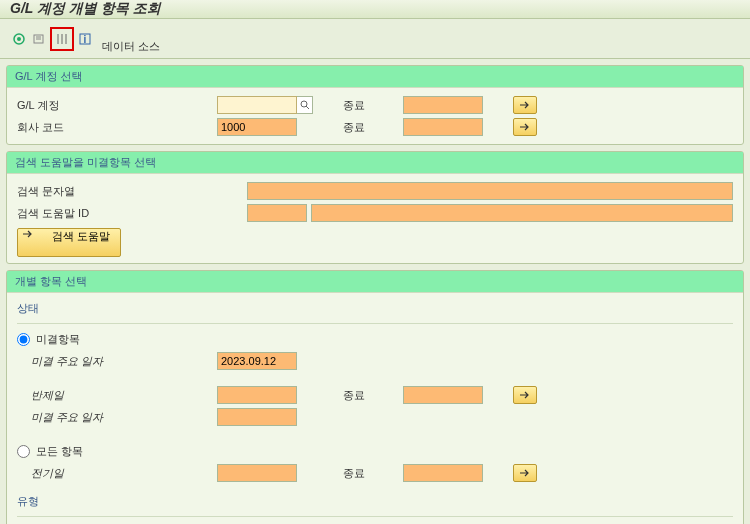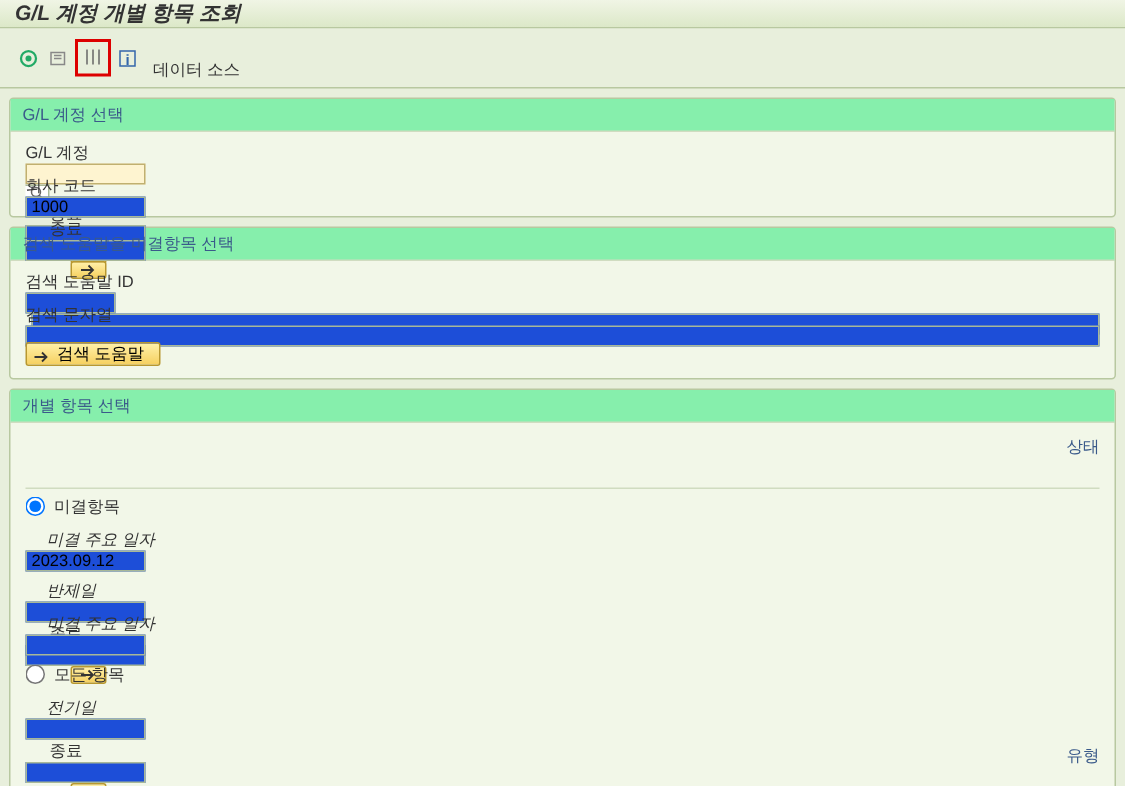--- a/index.html
+++ b/index.html
@@ -51,72 +51,72 @@
 .panel-title {
   padding: 3px 8px;
   color: #3a5a8a;
   background: #86efac;
   border-bottom: 1px solid #d0dcc0;
   font-size: 11px;
 }
 .panel-body { padding: 6px 10px; }
 .row {
   display: flex;
+  align-items: center;
   height: 22px;
-  flex-direction: column;
 }
 .lbl { width: 200px; color: #333; display: flex; align-items: center; }
 .lbl-sub { padding-left: 14px; font-style: italic; }
 .inp {
   border: 1px solid #a8b898;
-  background: #1d4ed8;
+  background: #fdba74;
   height: 18px;
   padding: 0 3px;
   font-size: 11px;
 }
 .inp-req { background: #fef4d0; border: 1px solid #c0b070; }
 .inp-80 { width: 80px; }
 .inp-60 { width: 60px; }
-.end-lbl { margin-left: 16px; width: 60px; color: #333; }
+.end-lbl { margin-left: 30px; width: 60px; color: #333; }
 .end-inp { width: 80px; }
 .yellow-btn {
   width: 24px;
   height: 18px;
   background: linear-gradient(#fff0a8, #f5d060);
   border: 1px solid #b89830;
   border-radius: 2px;
   display: inline-flex;
   align-items: center;
   justify-content: center;
   margin-left: 30px;
   cursor: pointer;
 }
 .search-help-btn {
   display: inline-flex;
-  align-items: flex-end;
+  align-items: flex-start;
   background: linear-gradient(#fff0a8, #f5d060);
   border: 1px solid #b89830;
   border-radius: 2px;
-  height: 16px;
+  height: 29px;
   padding: 0 10px 0 4px;
   cursor: pointer;
-  gap: 4px;
+  gap: 18px;
   margin-top: 4px;
 }
 .f4 {
   width: 16px; height: 18px;
   border: 1px solid #a8b898;
   border-left: none;
   background: #fff;
   display: inline-flex; align-items: center; justify-content: center;
   cursor: pointer;
 }
 .radio { margin-right: 6px; }
 .long-inp { flex: 1; }
-.sub-title { color: #3a5a8a; margin: 2px 0 4px 0; padding-bottom: 20px; border-bottom: 1px solid #d0dcc0; text-align: right; }
+.sub-title { color: #3a5a8a; margin: 2px 0 4px 0; padding-bottom: 7px; border-bottom: 1px solid #d0dcc0; }
 </style>
 </head>
 <body>
 
 <div class="title-bar">G/L 계정 개별 항목 조회</div>
 
 <div class="toolbar">
   <span class="tb-btn">
     <svg width="14" height="14">
         <circle cx="7" cy="7" r="5" fill="none" stroke="#2a6" stroke-width="1.5"></circle>
@@ -179,29 +179,29 @@
             </svg>
       </span>
     </div>
   </div>
 </div>
 
 <div class="panel">
   <div class="panel-title">검색 도움말을 미결항목 선택</div>
   <div class="panel-body">
     <div class="row">
+      <span class="lbl">검색 문자열</span>
+      <span style="width:30px"></span>
+      <input class="inp long-inp" style="">
+    </div>
+    <div class="row">
       <span class="lbl">검색 도움말 ID</span>
       <span style="width:30px"></span>
       <input class="inp inp-60" style="">
       <input class="inp long-inp" style="margin-left: 4px;">
-    </div>
-    <div class="row">
-      <span class="lbl">검색 문자열</span>
-      <span style="width:30px"></span>
-      <input class="inp long-inp" style="">
     </div>
     <div class="search-help-btn">
       <svg width="12" height="10">
             <path d="M1 5h8M6 2l3 3-3 3" fill="none" stroke="#333" stroke-width="1.2"></path>
           </svg>
       <span>검색 도움말</span>
     </div>
   </div>
 </div>
 

